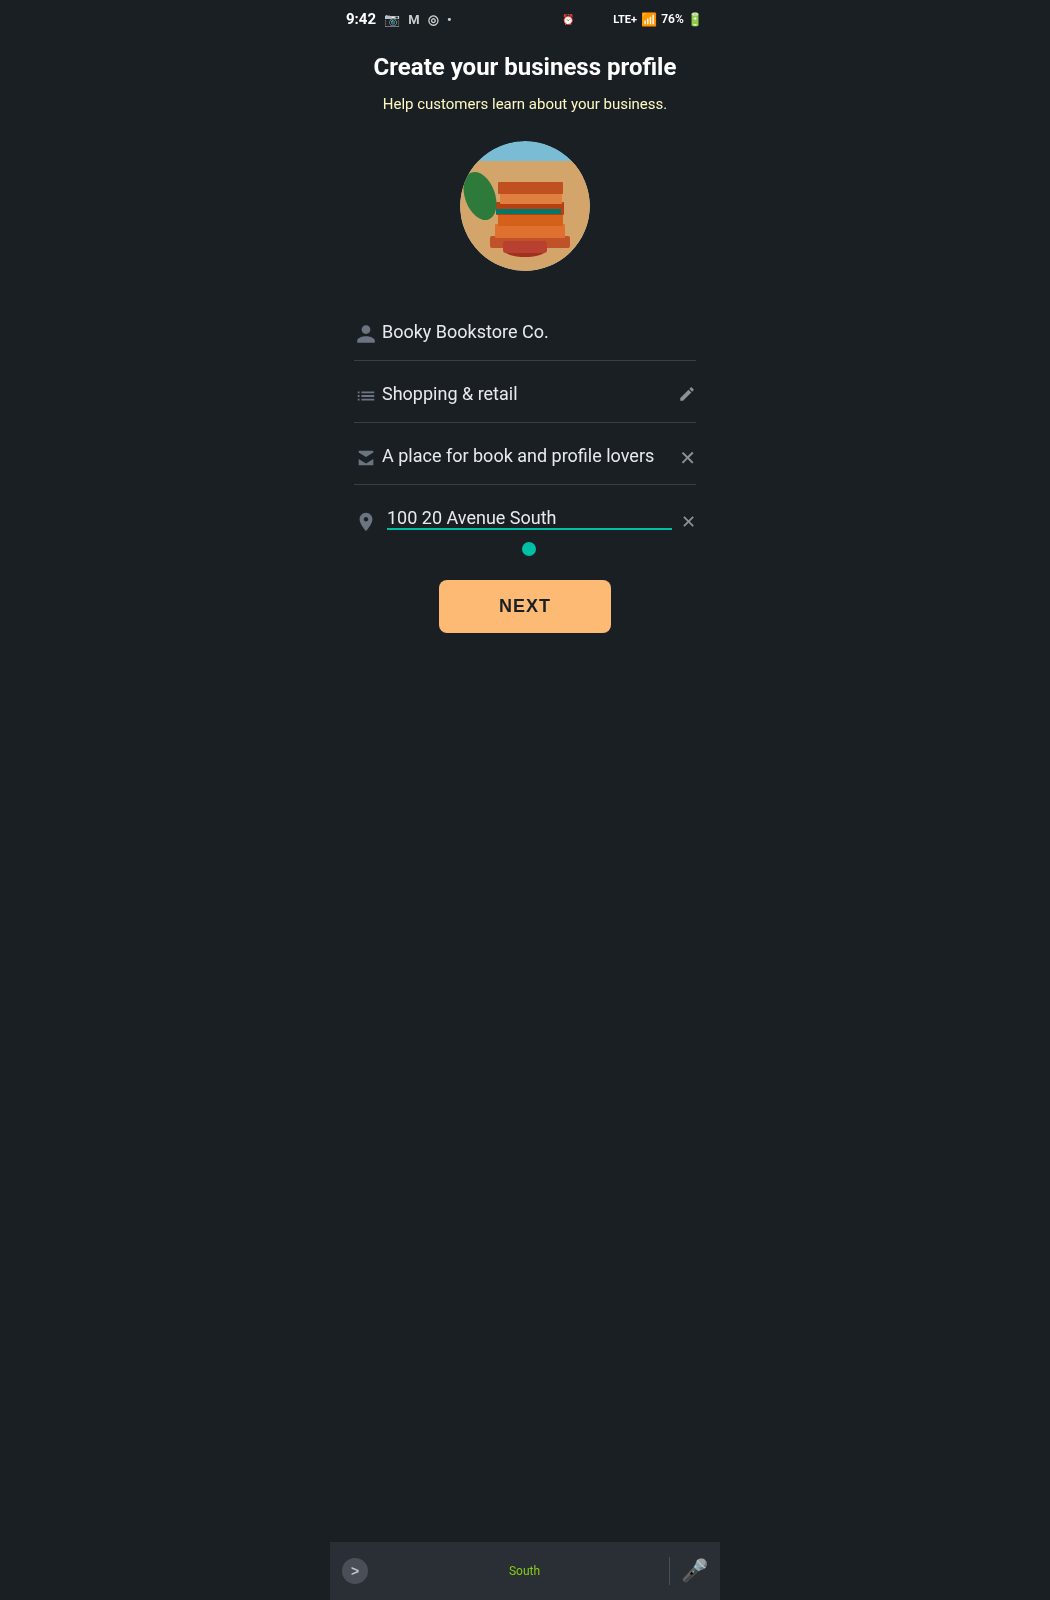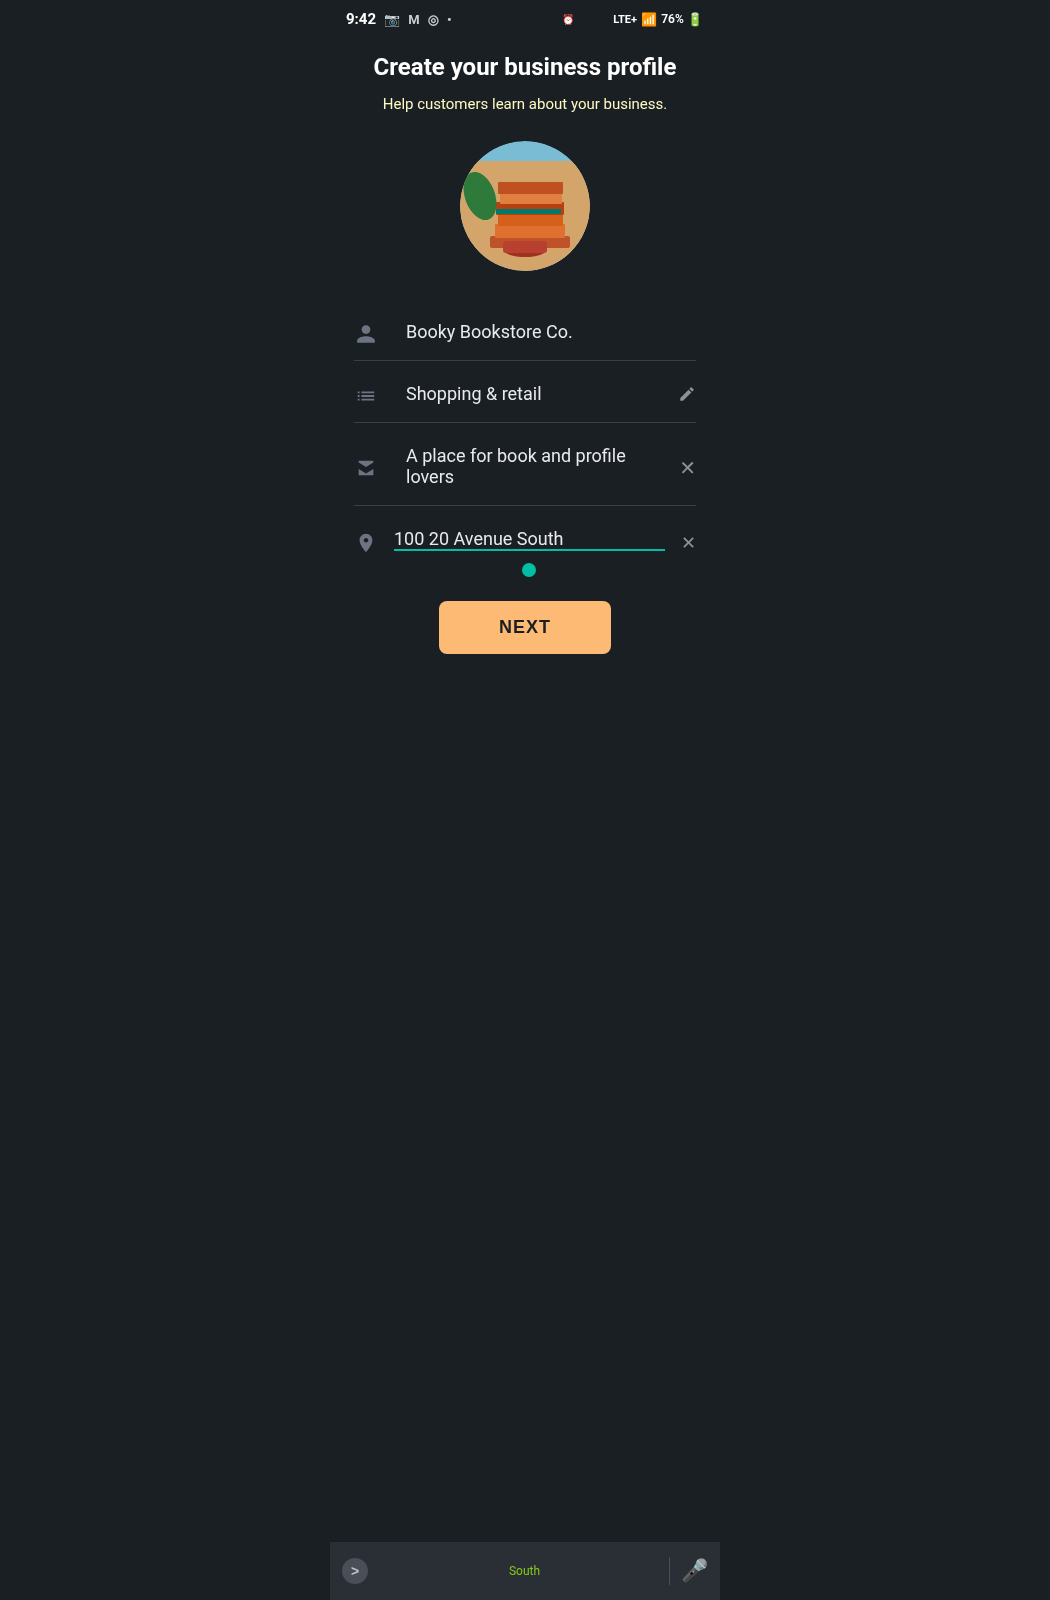--- a/index.html
+++ b/index.html
@@ -75,21 +75,21 @@
       width: 130px;
       height: 130px;
       border-radius: 50%;
       overflow: hidden;
     }
 
     
     .form-field {
       display: flex;
       align-items: center;
-      gap: 28px;
+      gap: 4px;
       padding: 14px 0;
       border-bottom: 1px solid #3a3f47;
       margin-bottom: 8px;
       position: relative;
     }
 
     .field-icon {
       color: #6b7480;
       font-size: 20px;
       width: 24px;
@@ -334,21 +334,21 @@
   <div class="form-field">
     <div class="field-icon">
       <svg class="icon-svg" viewBox="0 0 24 24" xmlns="http://www.w3.org/2000/svg">
         <path d="M20 4H4v2l8 5 8-5V4zM4 13v7h16v-7l-8 5-8-5z"></path>
       </svg>
     </div>
     <div class="field-value">A place for book and profile lovers</div>
     <div class="field-action" style="font-size:20px; color:#8a9199;">✕</div>
   </div>
 
-  <div style="display:flex; align-items:flex-start; gap:16px; padding: 14px 0 0;">
+  <div style="display:flex; align-items:flex-start; gap:9px; padding: 14px 0 0;">
     <div class="field-icon" style="padding-top:4px;">
       <svg class="icon-svg" viewBox="0 0 24 24" xmlns="http://www.w3.org/2000/svg">
         <path d="M12 2C8.13 2 5 5.13 5 9c0 5.25 7 13 7 13s7-7.75 7-13c0-3.87-3.13-7-7-7zm0 9.5c-1.38 0-2.5-1.12-2.5-2.5s1.12-2.5 2.5-2.5 2.5 1.12 2.5 2.5-1.12 2.5-2.5 2.5z"></path>
       </svg>
     </div>
     <div style="flex:1;">
       <div class="field-value address-field">100 20 Avenue South</div>
       <div class="address-underline-container">
         <div class="address-underline-active"></div>
       </div>

